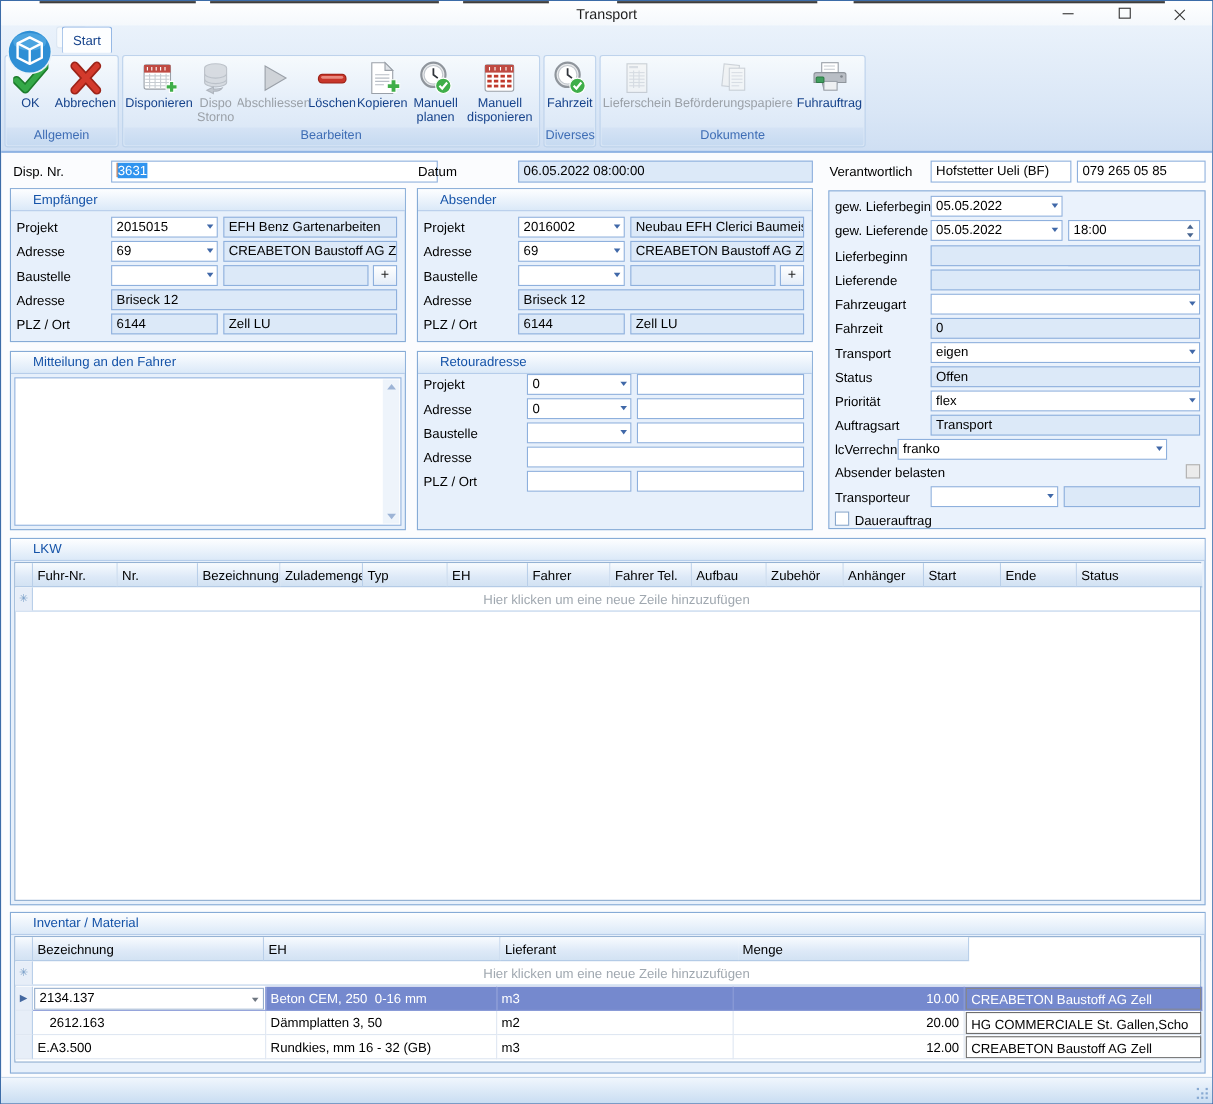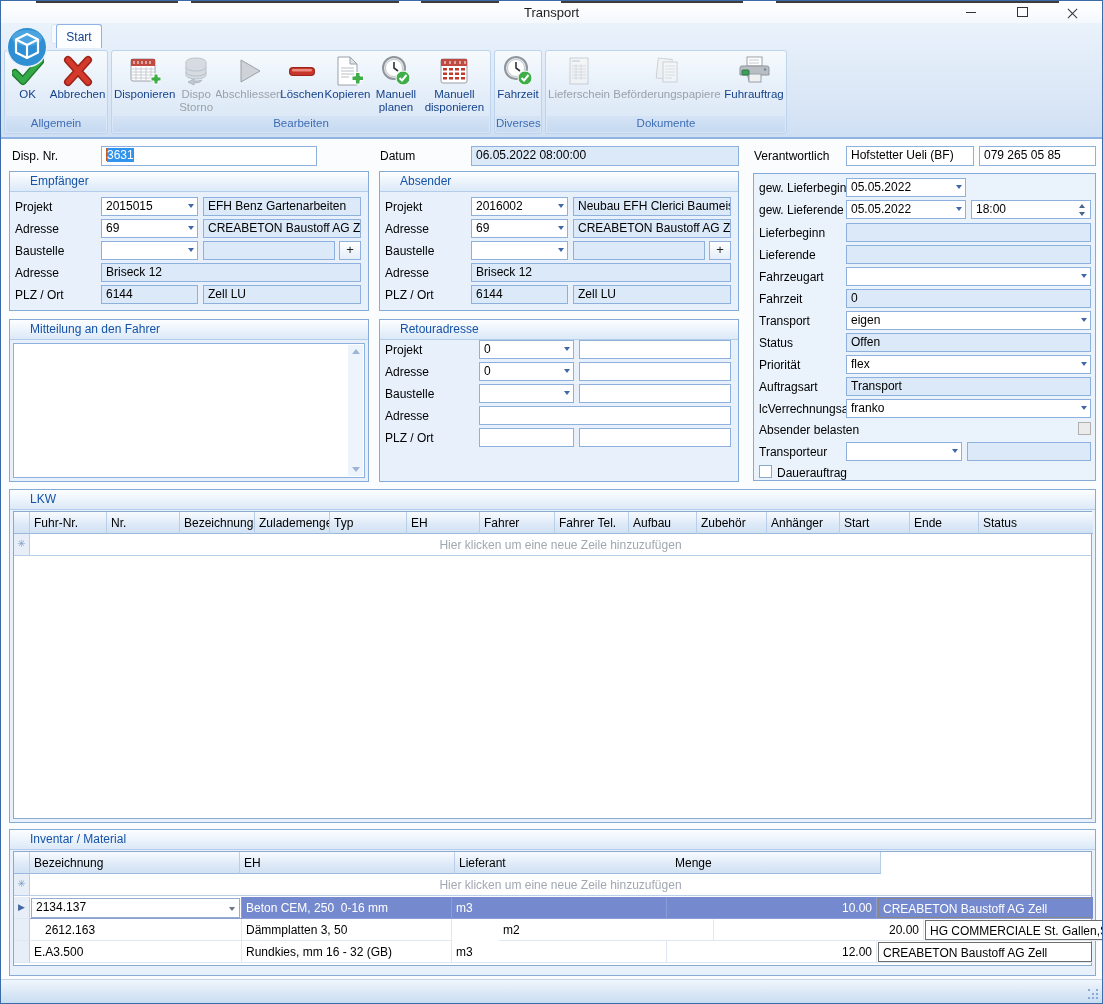--- a/index.html
+++ b/index.html
@@ -296,21 +296,21 @@
           <circle cx="22" cy="22" r="19" fill="#2e8fd5"></circle>
           <ellipse cx="22" cy="13" rx="15" ry="8" fill="#5fb2e8" opacity="0.6"></ellipse>
           <g stroke="#fff" stroke-width="2.2" fill="none" stroke-linejoin="round">
             <path d="M22 9 l11 5.5 v13 L22 33 l-11-5.5 v-13 Z"></path>
             <path d="M11 14.5 L22 20 l11-5.5 M22 20 v13"></path>
           </g>
         </svg></div>
   </div>
 
   <div class="lbl" style="left:11px;top:148px;">Disp. Nr.</div>
-  <div class="fld" style="left:100px;top:145px;width:216px;height:20px;"><span class="caret"></span><span class="selmark">3631</span></div>
+  <div class="fld" style="left:100px;top:145px;width:297px;height:20px;"><span class="caret"></span><span class="selmark">3631</span></div>
 
   <div class="lbl" style="left:379px;top:148px;">Datum</div>
   <div class="fld ro" style="left:470px;top:145px;width:268px;height:20px;">06.05.2022 08:00:00</div>
 
   <div class="lbl" style="left:753px;top:148px;">Verantwortlich</div>
   <div class="fld" style="left:845px;top:145px;width:128px;height:20px;">Hofstetter Ueli (BF)</div>
   <div class="fld" style="left:978px;top:145px;width:117px;height:20px;">079 265 05 85</div>
 
   <div class="gb" style="left:8px;top:170px;width:360px;height:140px;">
     <div class="gbh">Empfänger</div>
@@ -412,21 +412,21 @@
   <div class="lbl" style="left:758px;top:335px;">Status</div>
   <div class="fld ro" style="left:845px;top:332px;width:245px;">Offen</div>
 
   <div class="lbl" style="left:758px;top:357px;">Priorität</div>
   <div class="fld combo" style="left:845px;top:354px;width:245px;"><span>flex</span><span class="arr"></span></div>
 
   <div class="lbl" style="left:758px;top:379px;">Auftragsart</div>
   <div class="fld ro" style="left:845px;top:376px;width:245px;">Transport</div>
 
   <div class="lbl" style="left:758px;top:401px;">lcVerrechnungsart</div>
-  <div class="fld combo" style="left:845px;top:398px;width:245px;"><span>franko</span><span class="arr"></span></div>
+  <div class="fld combo" style="left:815px;top:398px;width:245px;"><span>franko</span><span class="arr"></span></div>
 
   <div class="lbl" style="left:758px;top:422px;">Absender belasten</div>
   <div class="cb dis" style="left:1077px;top:421px;"></div>
 
   <div class="lbl" style="left:758px;top:444px;">Transporteur</div>
   <div class="fld combo" style="left:845px;top:441px;width:116px;"><span></span><span class="arr"></span></div>
   <div class="fld ro" style="left:966px;top:441px;width:124px;"></div>
 
   <div class="cb" style="left:758px;top:464px;"></div>
   <div class="lbl" style="left:776px;top:465px;">Dauerauftrag</div>
@@ -480,21 +480,21 @@
       <div class="dcell" style="width:210px;">Beton CEM, 250  0-16 mm</div>
       <div class="dcell" style="width:215px;">m3</div>
       <div class="dcell" style="width:210px;text-align:right;">10.00</div>
       <div class="dcell" style="width:216px;border-right:none;padding:1px;"><div class="liefbox">CREABETON Baustoff AG Zell</div></div>
     </div>
 
     <div class="drow" style="top:67px;">
       <div class="rsel"></div>
       <div class="dcell" style="width:212px;padding-left:15px;">2612.163</div>
       <div class="dcell" style="width:210px;">Dämmplatten 3, 50</div>
-      <div class="dcell" style="width:215px;margin-left:47px;">m2</div>
+      <div class="dcell" style="width:215px;">m2</div>
       <div class="dcell" style="width:210px;text-align:right;">20.00</div>
       <div class="dcell" style="width:216px;border-right:none;padding:1px;"><div class="liefbox">HG COMMERCIALE St. Gallen,Scho</div></div>
     </div>
 
     <div class="drow" style="top:89px;">
       <div class="rsel"></div>
       <div class="dcell" style="width:212px;">E.A3.500</div>
       <div class="dcell" style="width:210px;">Rundkies, mm 16 - 32 (GB)</div>
       <div class="dcell" style="width:215px;">m3</div>
       <div class="dcell" style="width:210px;text-align:right;">12.00</div>

